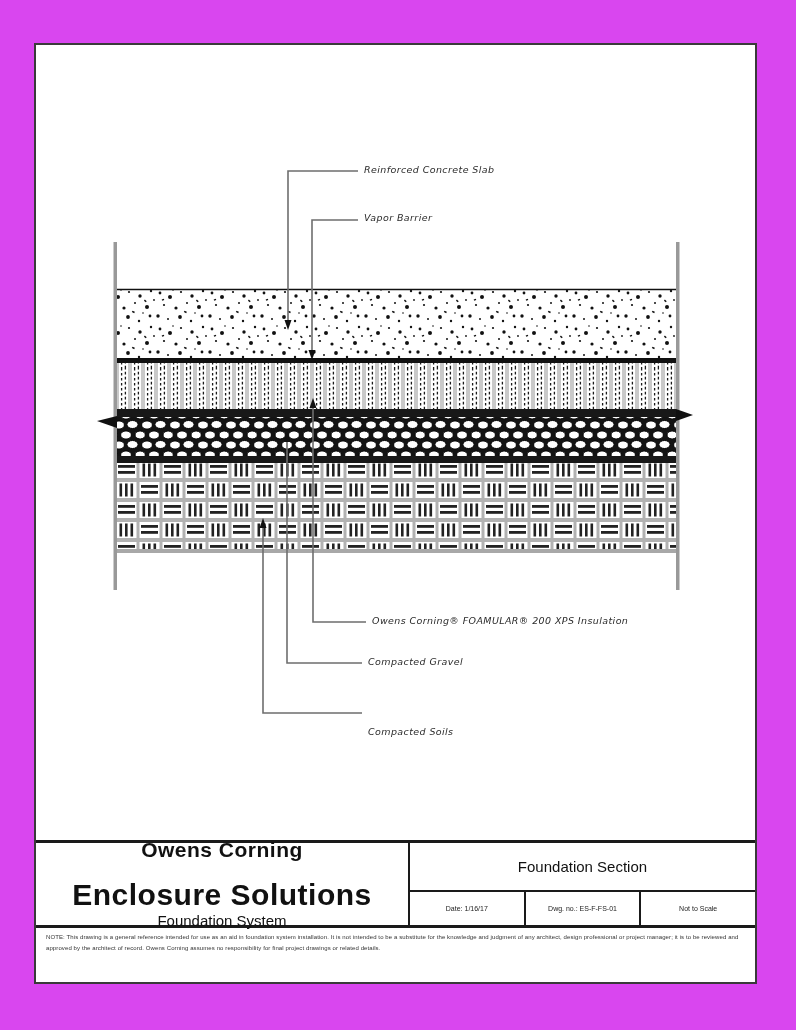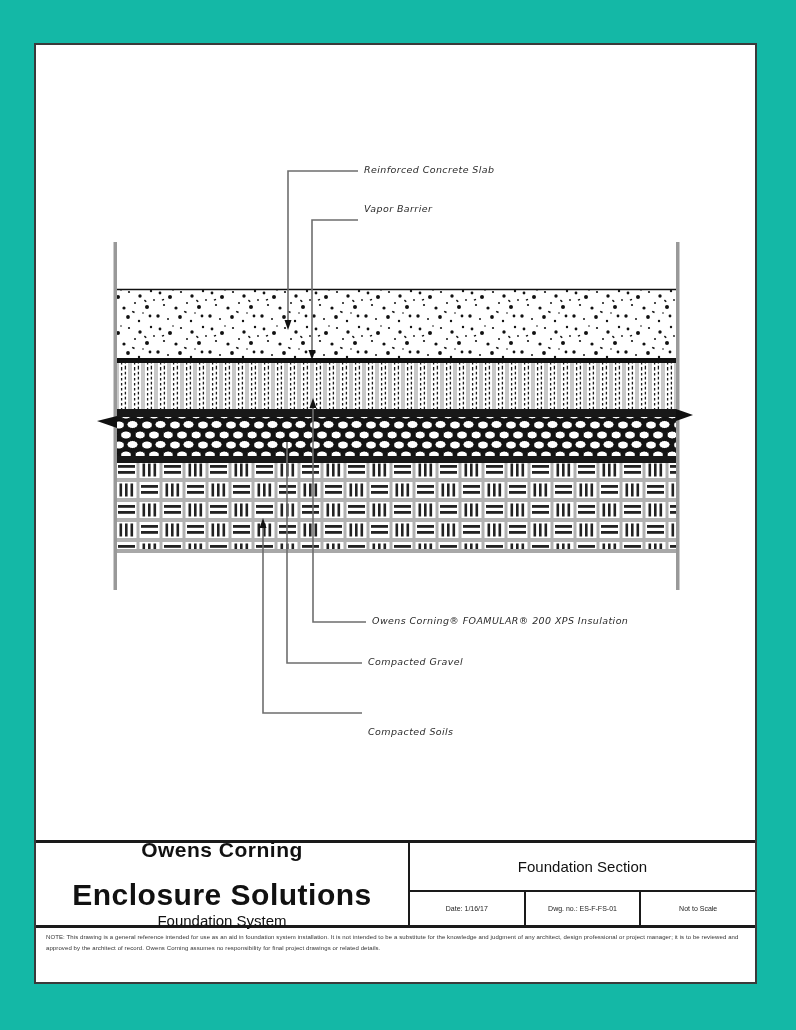--- a/index.html
+++ b/index.html
@@ -1,17 +1,17 @@
 <!DOCTYPE html>
 <html><head>
 <meta charset="utf-8">
 <style>
   html,body{margin:0;padding:0;background:#ffffff;}
   #page{
-    position:relative;width:796px;height:1030px;background:#14b8a6;overflow:hidden;
+    position:relative;width:796px;height:1030px;background:#d946ef;overflow:hidden;
     font-family:"Liberation Sans",sans-serif;color:#111;
   }
   #sheet-border{
     position:absolute;left:34px;top:43px;width:719px;height:937px;
     border:2.5px solid #3a3a3a;background:#fff;
   }
   
   .callout{
     position:absolute;font-family:"DejaVu Sans",sans-serif;font-style:italic;
     font-size:9.5px;letter-spacing:.4px;color:#2b2b2b;white-space:nowrap;
@@ -147,21 +147,21 @@
     <g fill="#111">
       <path d="M288,330 L284.5,320 L291.5,320 Z"></path>
       <path d="M312,360 L308.5,350 L315.5,350 Z"></path>
       <path d="M313,398 L309.5,408 L316.5,408 Z"></path>
       <path d="M287,432 L283.5,442 L290.5,442 Z"></path>
       <path d="M263,518 L259.5,528 L266.5,528 Z"></path>
     </g>
   </svg>
 
   <div class="callout" style="left:364px;top:164px">Reinforced Concrete Slab</div>
-  <div class="callout" style="left:364px;top:203px">Vapor Barrier</div>
+  <div class="callout" style="left:364px;top:212px">Vapor Barrier</div>
   <div class="callout" style="left:372px;top:615px">Owens Corning® FOAMULAR® 200  XPS Insulation</div>
   <div class="callout" style="left:368px;top:656px">Compacted Gravel</div>
   <div class="callout" style="left:368px;top:726px">Compacted Soils</div>
 
   <div id="title-block">
     <div id="tb-left">
       <div class="brand1">Owens Corning</div>
       <div class="brand2">Enclosure Solutions</div>
       <div class="brand3">Foundation System</div>
     </div>

